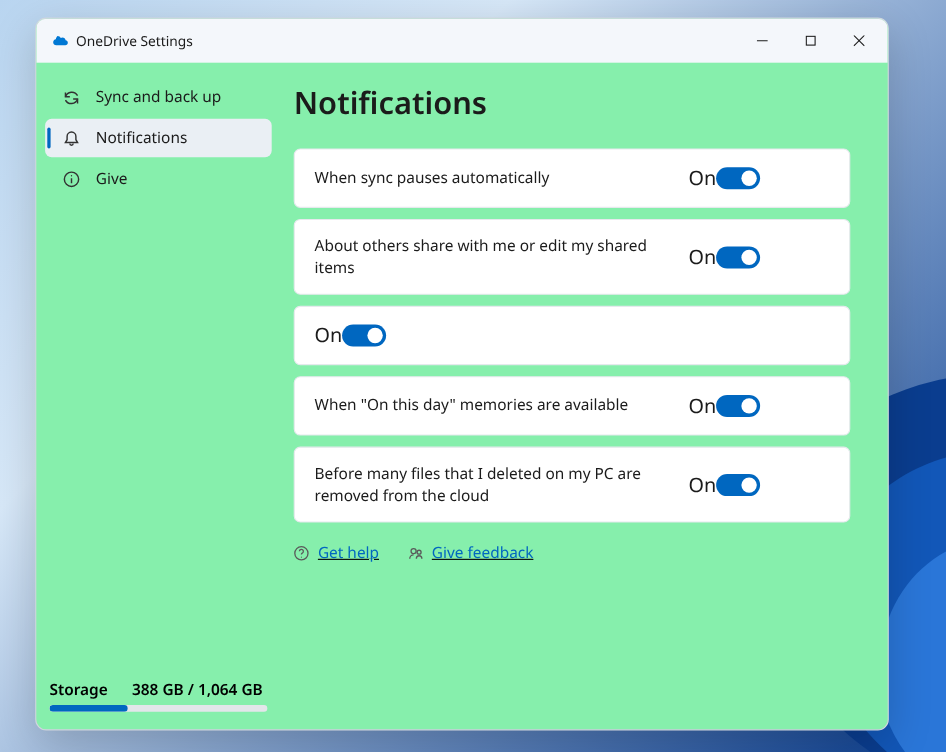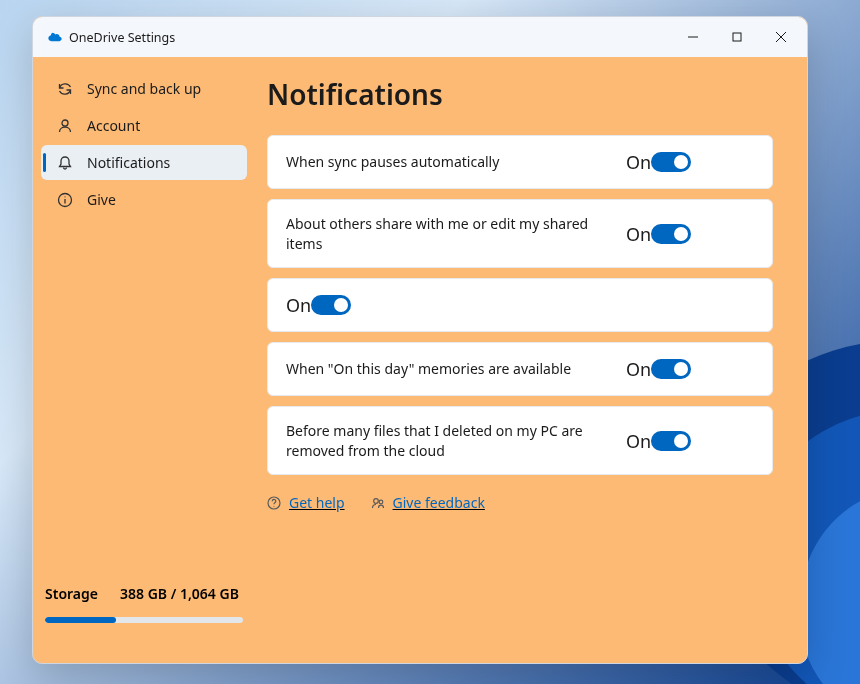--- a/index.html
+++ b/index.html
@@ -16,21 +16,21 @@
   .bg-swirl {
     position: absolute;
     right: -80px; bottom: -60px;
     width: 500px; height: 500px;
     pointer-events: none;
   }
   .app-window {
     position: absolute;
     top: 16px; left: 32px;
     width: 776px; height: 648px;
-    background: #fdba74;
+    background: #86efac;
     border: 1px solid #d0d6de;
     border-radius: 10px;
     box-shadow: 0 12px 40px rgba(0,0,0,0.18);
     display: flex;
     flex-direction: column;
     overflow: hidden;
   }
   .titlebar {
     height: 40px;
     display: flex;
@@ -48,21 +48,21 @@
     color: #1b1b1b;
   }
   .win-btn svg { width: 10px; height: 10px; }
   .content-area {
     flex: 1;
     display: flex;
     min-height: 0;
   }
   .sidebar {
     width: 222px;
-    padding: 14px 8px 24px 8px;
+    padding: 14px 8px 0 8px;
     display: flex;
     flex-direction: column;
   }
   .nav-list { display: flex; flex-direction: column; gap: 2px; }
   .nav-item {
     display: flex;
     align-items: center;
     gap: 14px;
     padding: 8px 12px 8px 16px;
     border-radius: 6px;
@@ -81,21 +81,21 @@
     background: #0067c0;
     border-radius: 2px;
   }
   .nav-icon { width: 16px; height: 16px; display:flex; align-items:center; justify-content:center; color:#323232; flex-shrink:0; }
   .nav-icon svg { width: 16px; height: 16px; }
   .sidebar-spacer { flex: 1; }
   .storage-block {
     padding: 0 4px 16px 4px;
     font-size: 14px;
   }
-  .storage-row { display:flex; gap: 22px; align-items:center; margin-bottom: 14px; }
+  .storage-row { display:flex; gap: 22px; align-items:center; margin-bottom: 4px; }
   .storage-label { font-weight: 600; }
   .storage-value { font-weight: 600; }
   .storage-bar {
     height: 6px;
     background: #e3e6ea;
     border-radius: 3px;
     overflow: hidden;
   }
   .storage-fill {
     height: 100%;
@@ -212,29 +212,20 @@
             <svg viewBox="0 0 16 16" fill="none" stroke="currentColor" stroke-width="1.3">
               <path d="M13.5 6a6 6 0 0 0-11 1"></path>
                 <polyline points="2.5,3 2.5,7 6.5,7"></polyline>
               <path d="M2.5 10a6 6 0 0 0 11-1"></path>
                 <polyline points="13.5,13 13.5,9 9.5,9"></polyline>
             </svg>
           </span>
           <span>Sync and back up</span>
         </div>
 
-        <div class="nav-item">
-          <span class="nav-icon">
-            <svg viewBox="0 0 16 16" fill="none" stroke="currentColor" stroke-width="1.3">
-              <circle cx="8" cy="5" r="3"></circle>
-                <path d="M2.5 14c0-3 2.5-5 5.5-5s5.5 2 5.5 5"></path>
-            </svg>
-          </span>
-          <span>Account</span>
-        </div>
 
         <div class="nav-item selected">
           <span class="nav-icon">
             <svg viewBox="0 0 16 16" fill="none" stroke="currentColor" stroke-width="1.3">
               <path d="M8 2c-2.5 0-4 2-4 4v3l-1.5 2.5h11L12 9V6c0-2-1.5-4-4-4z"></path>
                 <path d="M6.5 12.5a1.5 1.5 0 0 0 3 0"></path>
             </svg>
           </span>
           <span>Notifications</span>
         </div>

